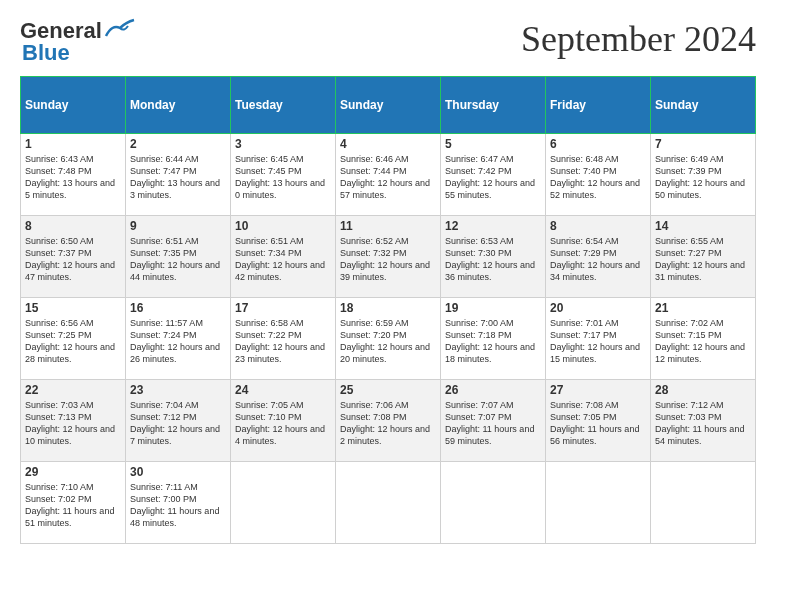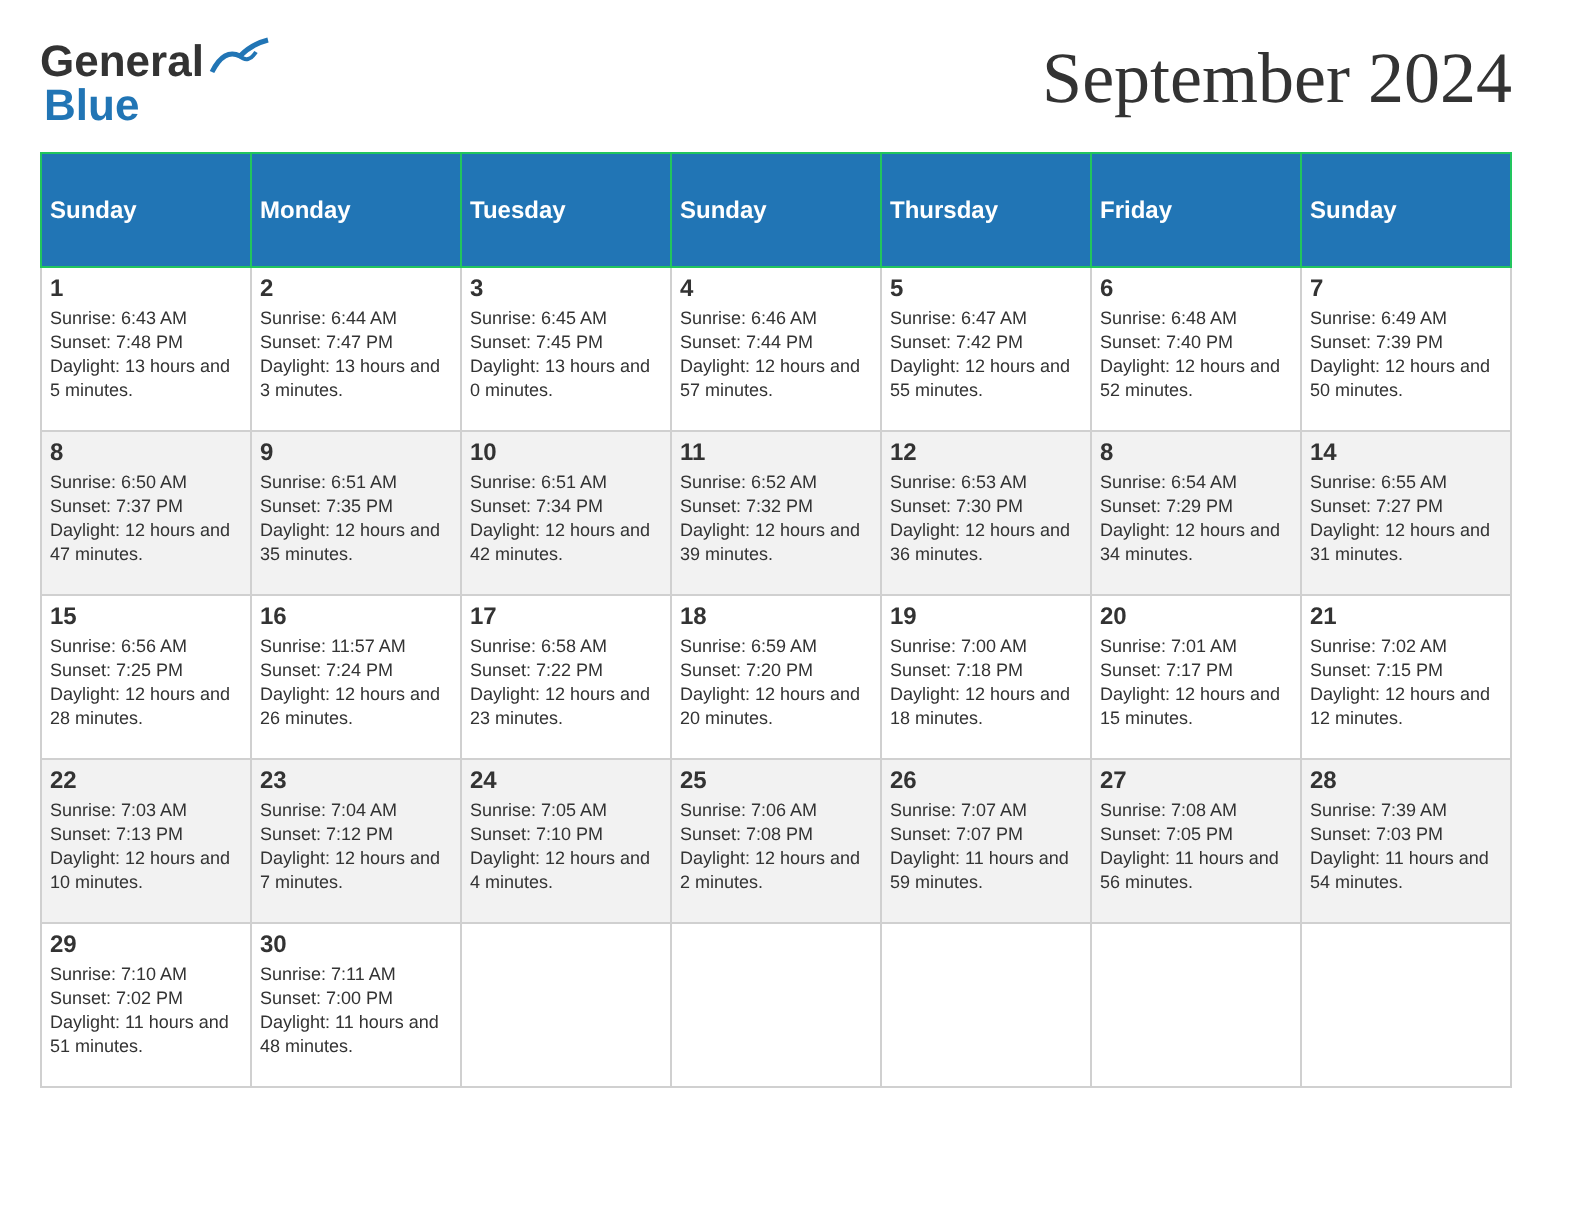--- a/index.html
+++ b/index.html
@@ -178,21 +178,21 @@
           <span>Sunrise: 6:50 AM</span><br>
           <span>Sunset: 7:37 PM</span><br>
           <span>Daylight: 12 hours and 47 minutes.</span>
         </div>
       </td>
           <td>
         <span class="day-num">9</span>
         <div class="cell-content">
           <span>Sunrise: 6:51 AM</span><br>
           <span>Sunset: 7:35 PM</span><br>
-          <span>Daylight: 12 hours and 35 minutes.</span>
+          <span>Daylight: 12 hours and 44 minutes.</span>
         </div>
       </td>
           <td>
         <span class="day-num">10</span>
         <div class="cell-content">
           <span>Sunrise: 6:51 AM</span><br>
           <span>Sunset: 7:34 PM</span><br>
           <span>Daylight: 12 hours and 42 minutes.</span>
         </div>
       </td>
@@ -332,21 +332,21 @@
         <span class="day-num">27</span>
         <div class="cell-content">
           <span>Sunrise: 7:08 AM</span><br>
           <span>Sunset: 7:05 PM</span><br>
           <span>Daylight: 11 hours and 56 minutes.</span>
         </div>
       </td>
           <td>
         <span class="day-num">28</span>
         <div class="cell-content">
-          <span>Sunrise: 7:39 AM</span><br>
+          <span>Sunrise: 7:12 AM</span><br>
           <span>Sunset: 7:03 PM</span><br>
           <span>Daylight: 11 hours and 54 minutes.</span>
         </div>
       </td>
         </tr>
         <tr>
           <td>
         <span class="day-num">29</span>
         <div class="cell-content">
           <span>Sunrise: 7:10 AM</span><br>

